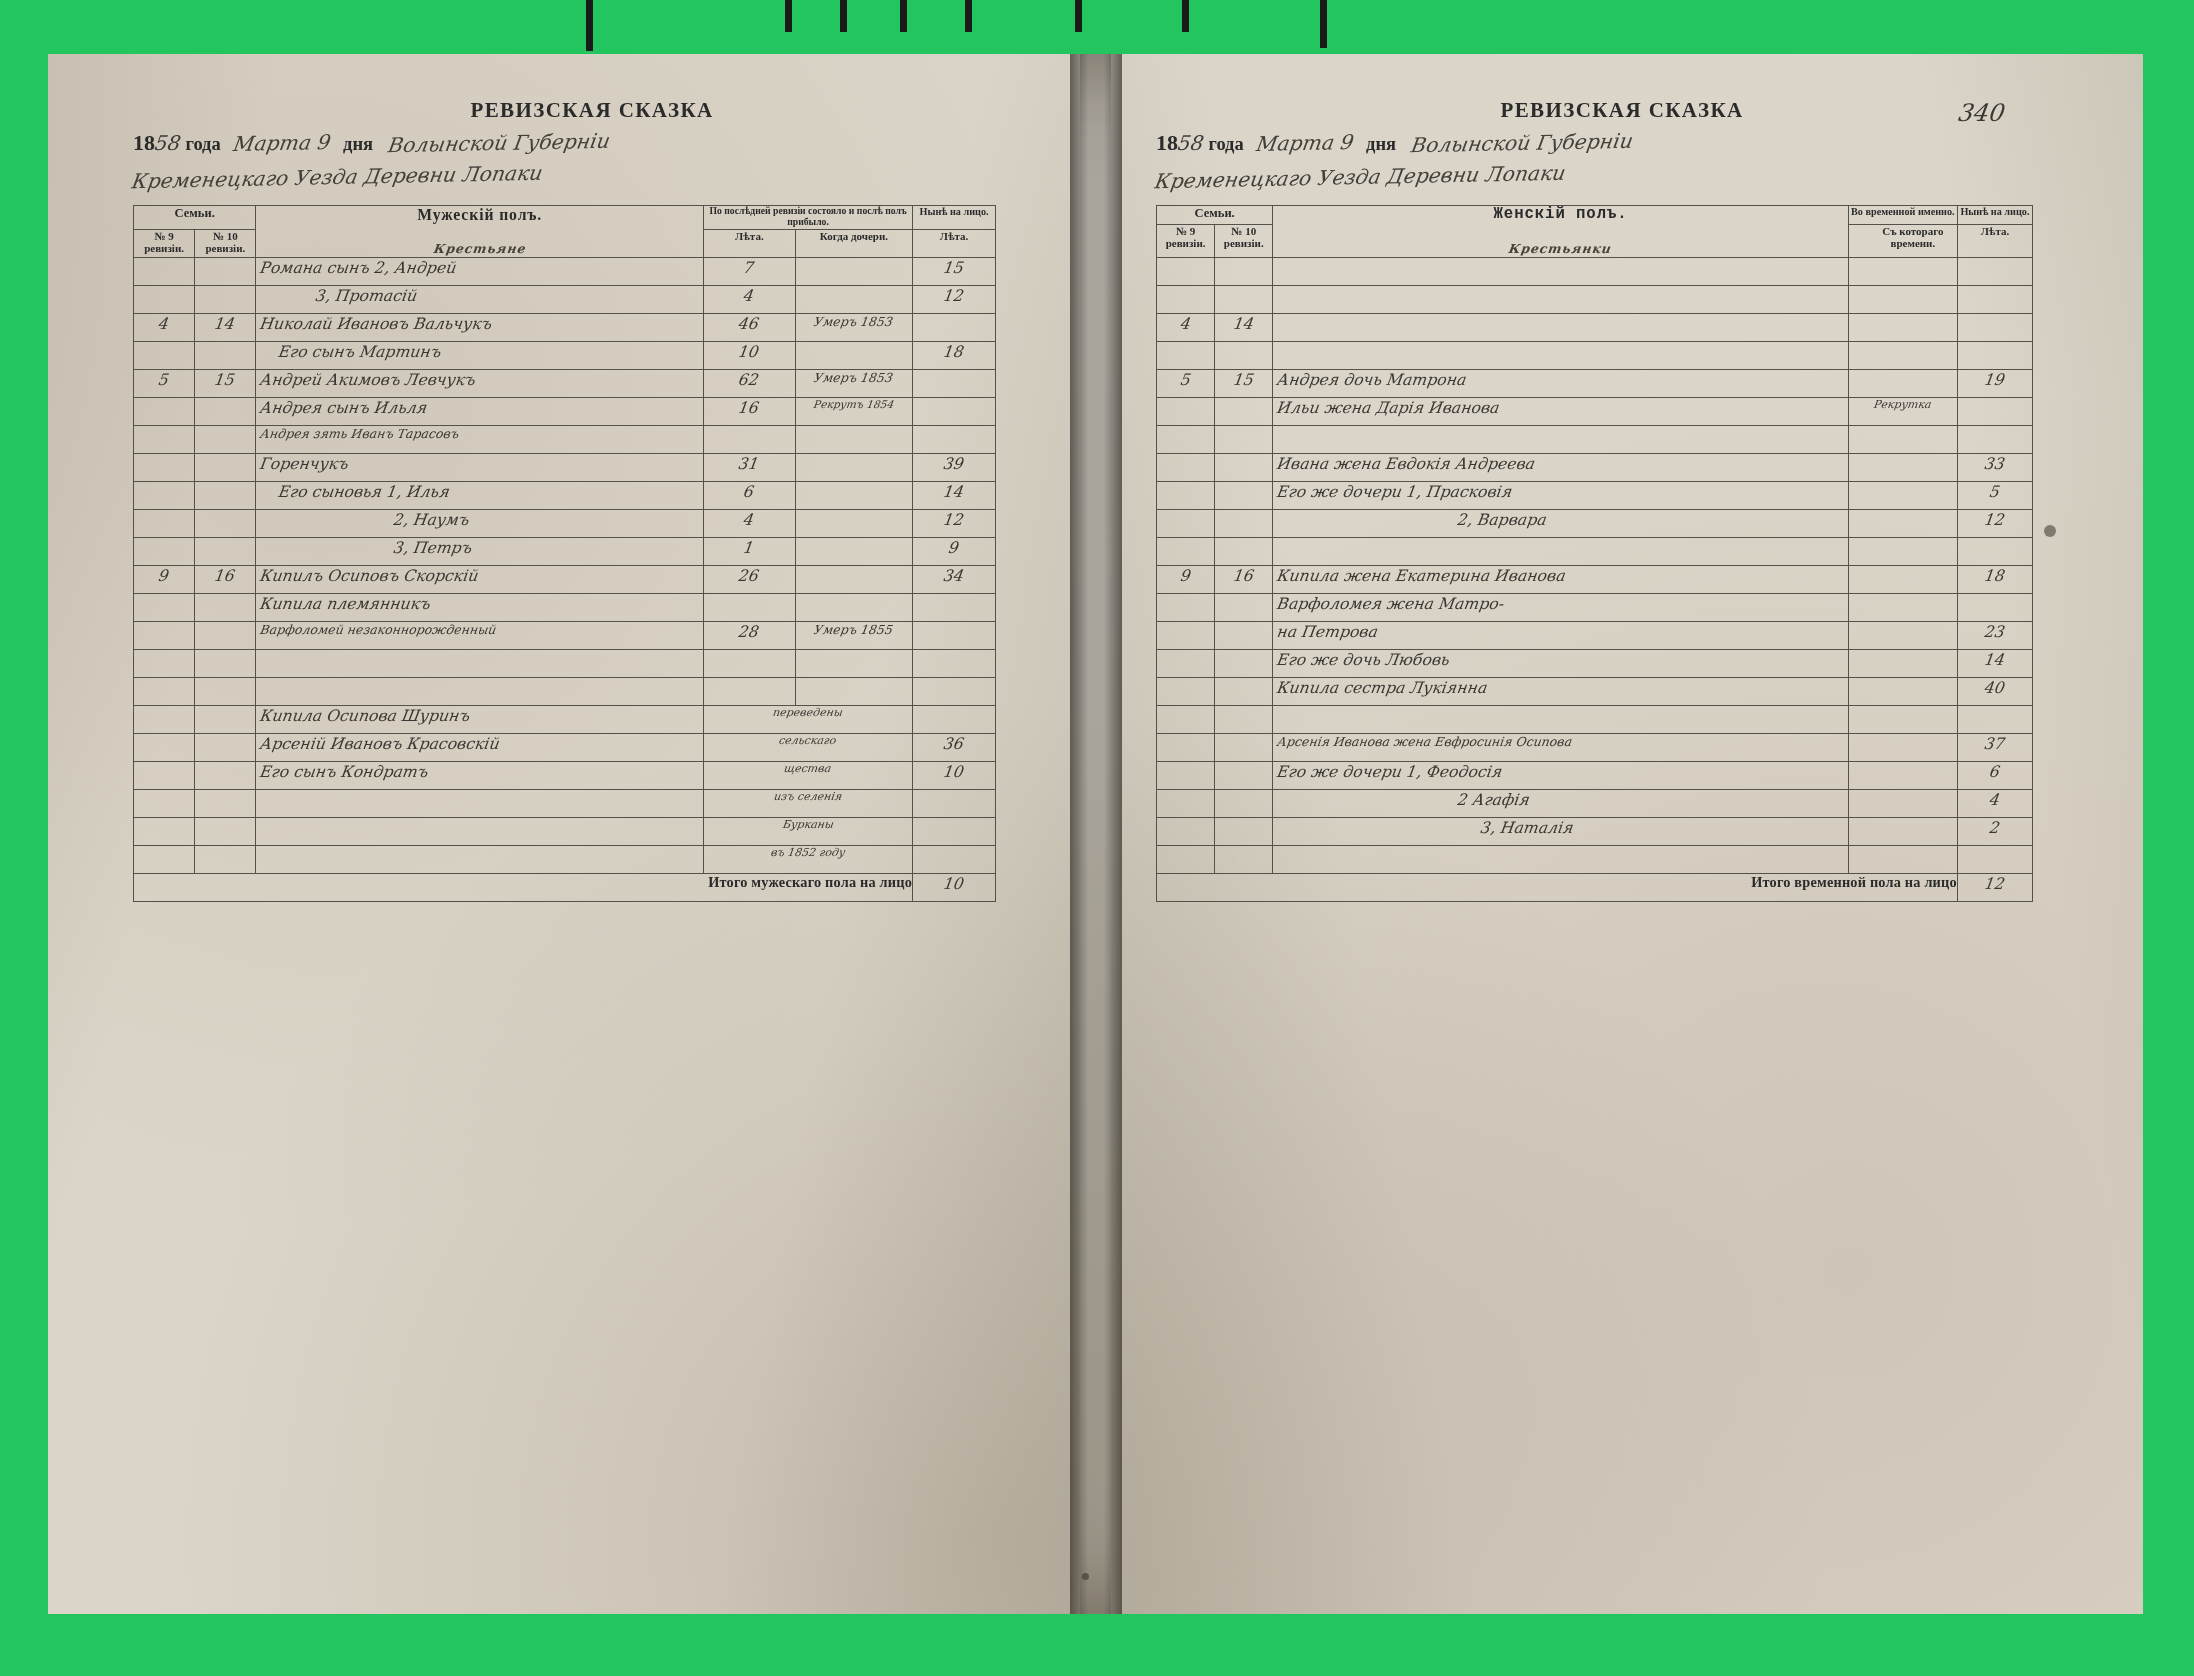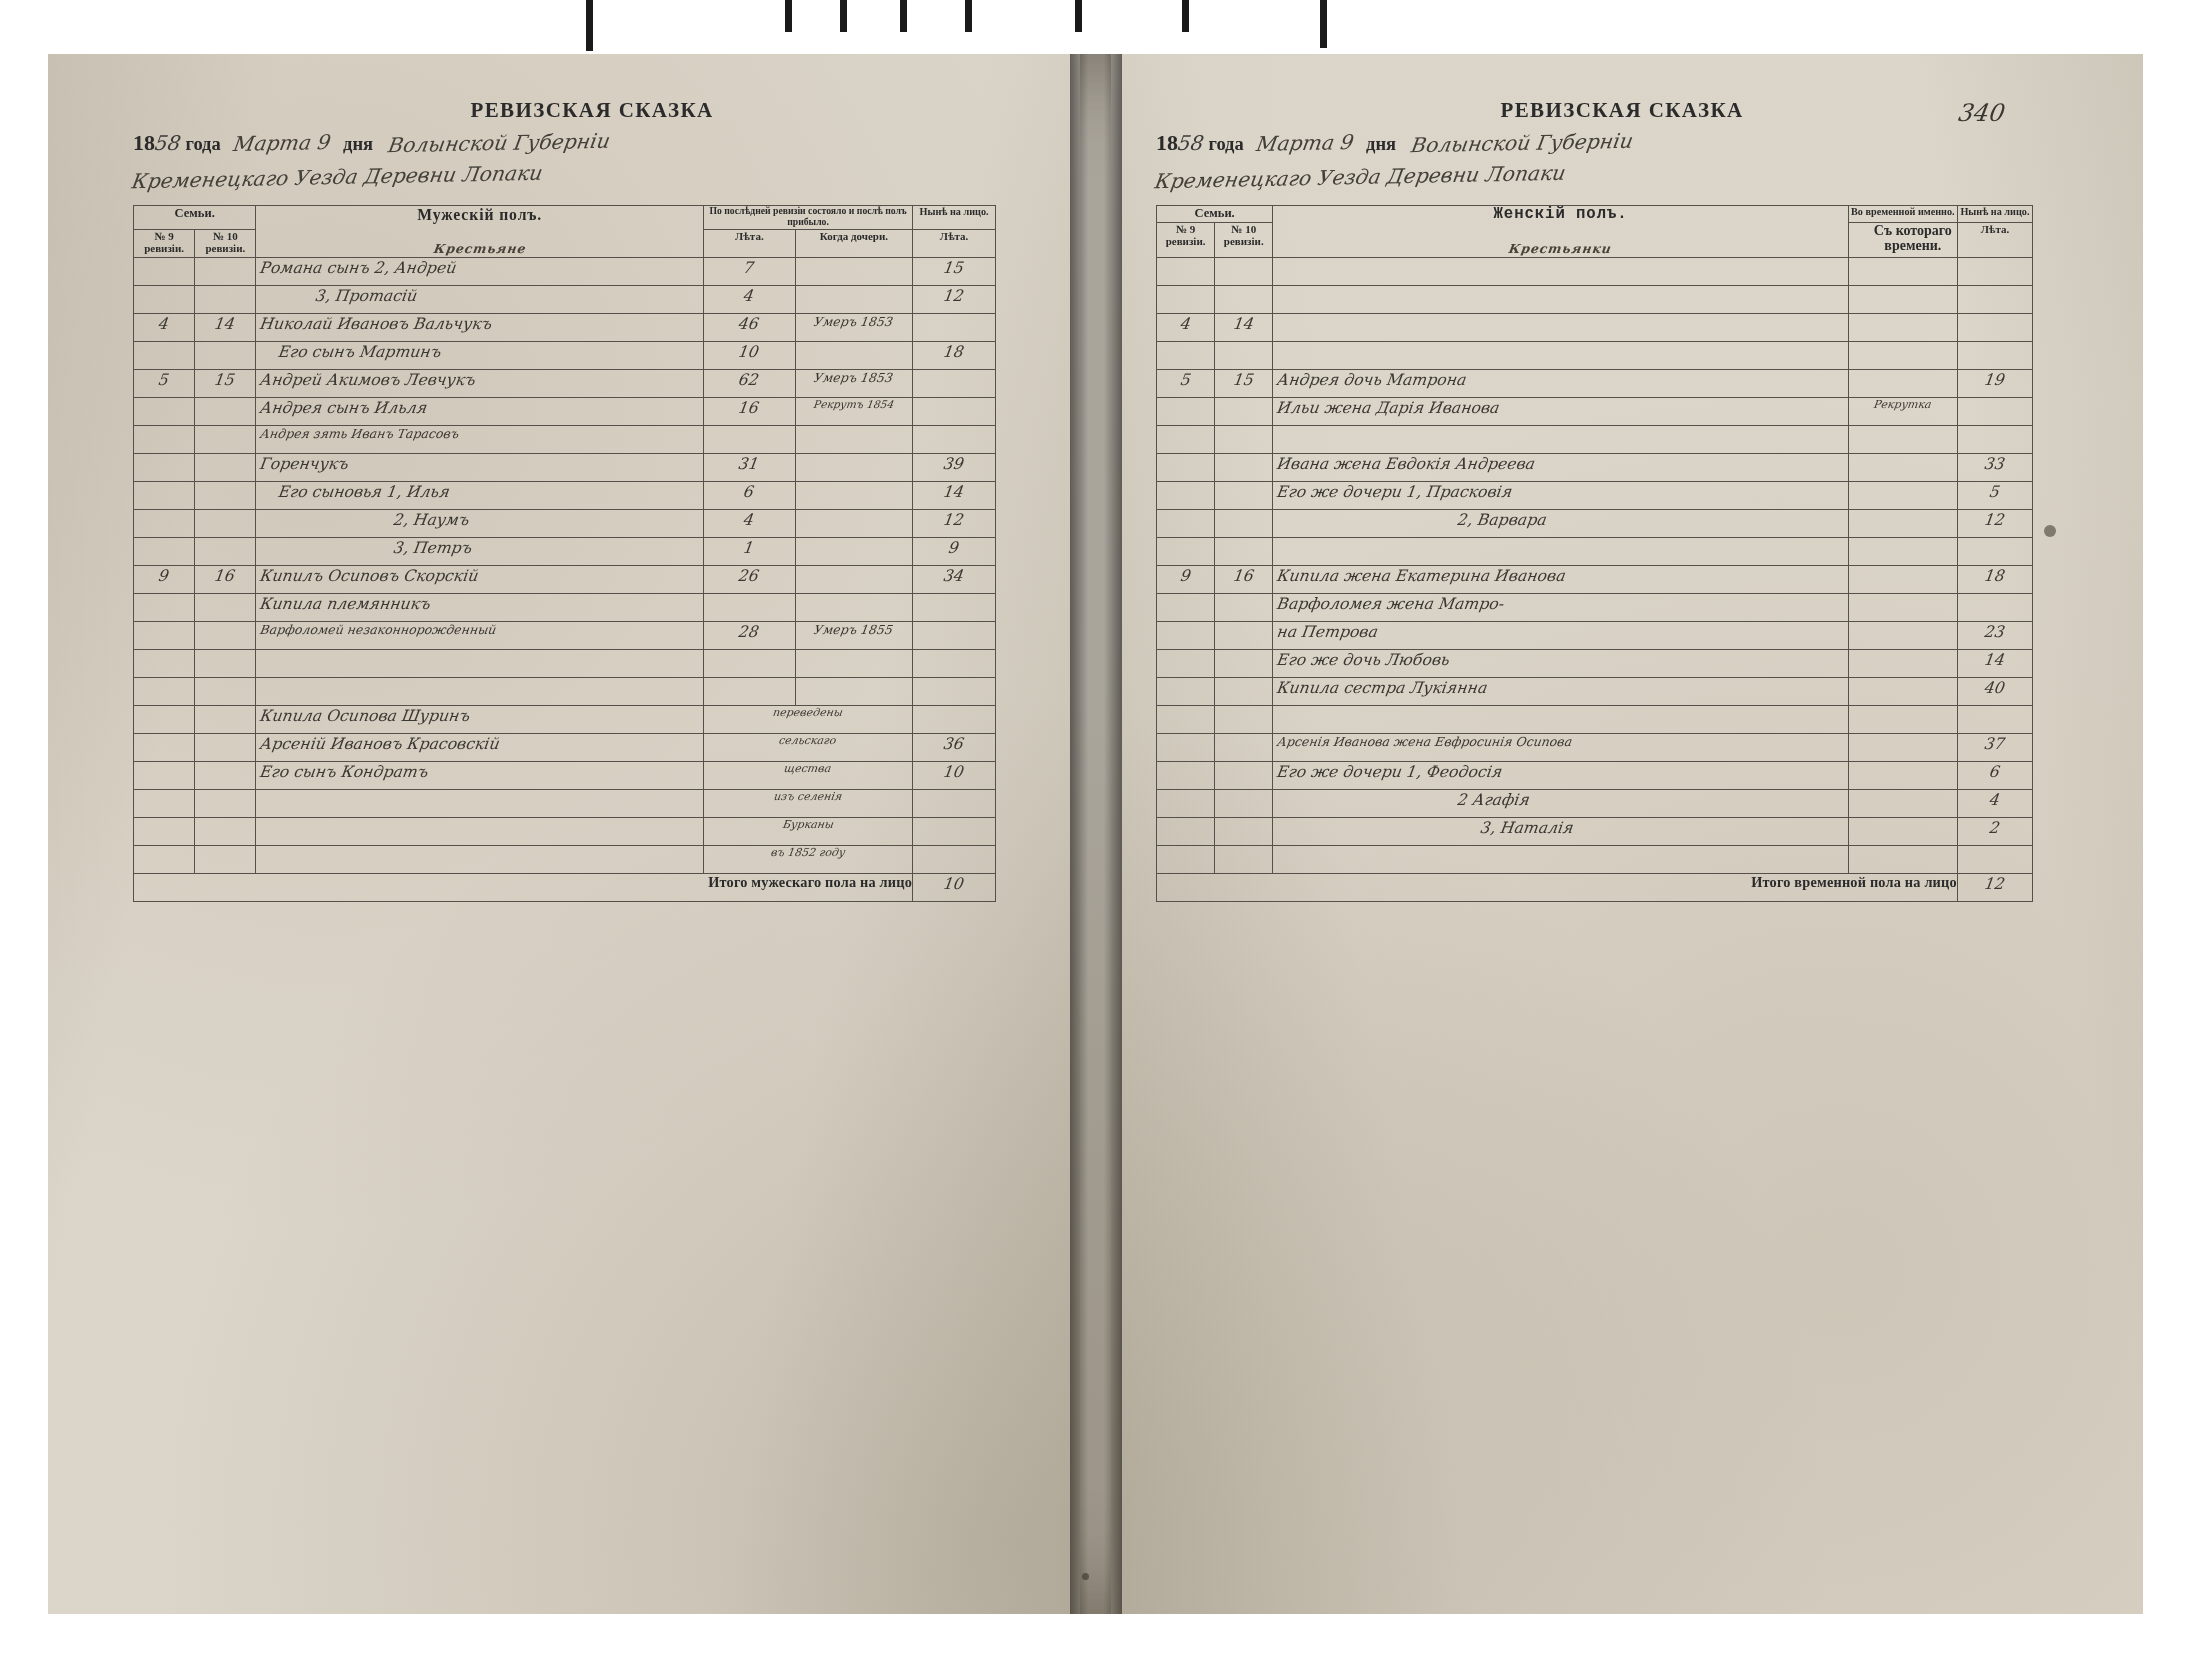--- a/index.html
+++ b/index.html
@@ -1,19 +1,19 @@
 <!DOCTYPE html>
 <html style="font-size:7.4px"><head>
 <meta charset="utf-8">
 <style>
   html,body{margin:0;padding:0;background:#000;}
   body{width:2194px;height:1677px;overflow:hidden;font-family:"Liberation Serif",serif;}
 
   
-  .photo{position:relative;width:2194px;height:1677px;background:#ffffff;}
+  .photo{position:relative;width:2194px;height:1677px;background:#22c55e;}
 
   
   .bedmark{position:absolute;background:#1a1a1a;}
 
   
   .book{position:absolute;left:48px;top:54px;width:2095px;height:1560px;
         background:#cfc9bd;
         box-shadow:inset 0 0 102px rgba(60,50,35,.55);}
   .page{position:absolute;top:0;bottom:0;background:#d8d2c6;}
   .page.left{left:0;width:1032px;
@@ -328,21 +328,21 @@
           <th class="colh big" rowspan="2">
             <div style="margin-bottom:15.7px;font-family:Liberation Mono, monospace;">Женскій полъ.</div>
             <div class="hw sm c" style="color:#474239;">Крестьянки</div>
           </th>
           <th class="sub" style="font-size:10.2px;">Во временной именно.</th>
           <th class="sub" style="font-size:10.2px;">Нынѣ на лицо.</th>
         </tr>
         <tr>
           <th class="sub">№ 9 ревизіи.</th>
           <th class="sub">№ 10 ревизіи.</th>
-          <th class="sub" style="font-size:14px;padding-left:20px;">Съ котораго времени.</th>
+          <th class="sub" style="font-size:11px;padding-left:20px;">Съ котораго времени.</th>
           <th class="sub">Лѣта.</th>
         </tr>
 
         <tr>
           <td class="cell ctr"><span class="hw c"></span></td>
           <td class="cell ctr"><span class="hw c"></span></td>
           <td class="cell"><span class="hw"></span></td>
           <td class="cell ctr"><span class="hw sm c"></span></td>
           <td class="cell ctr"><span class="hw c"></span></td>
         </tr>

